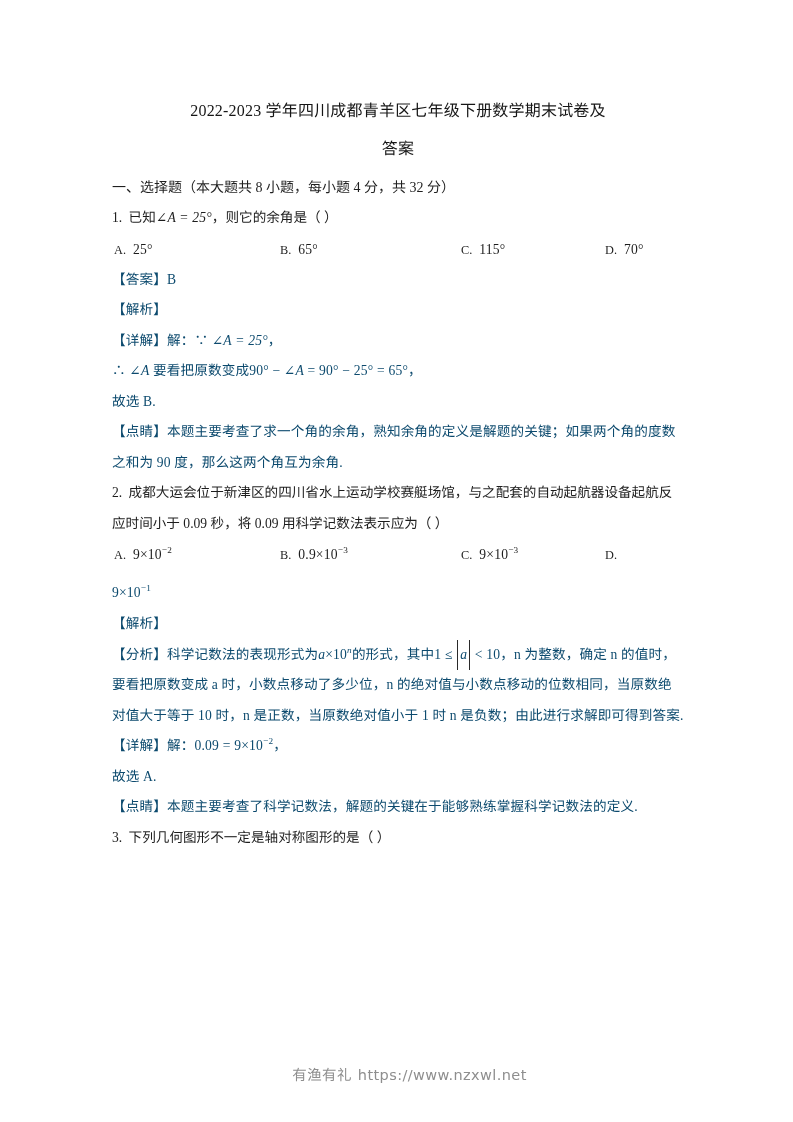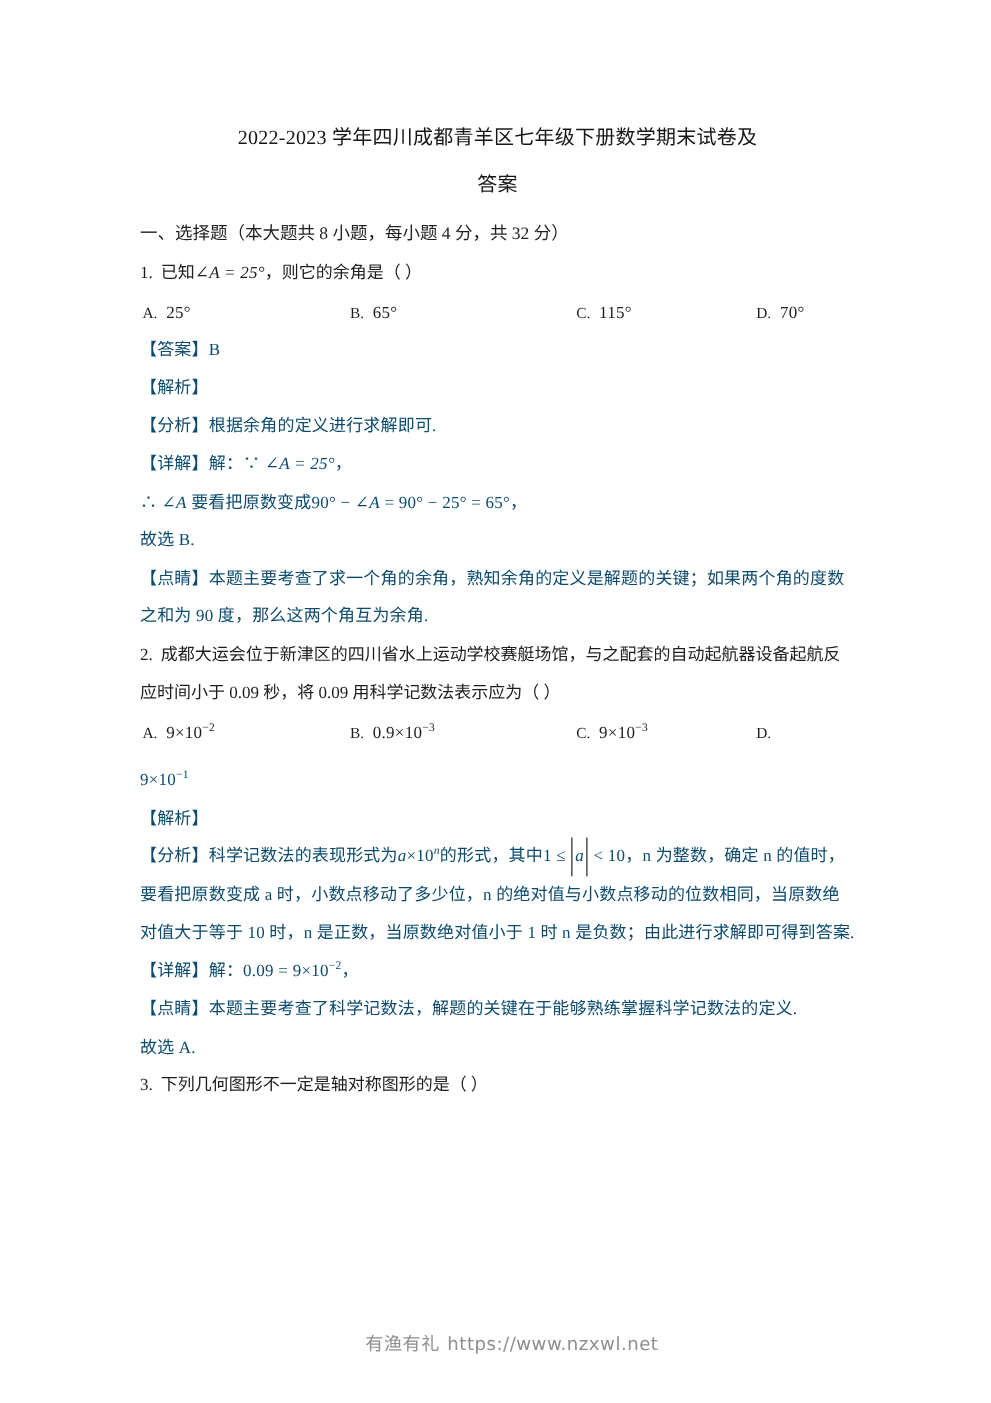--- a/index.html
+++ b/index.html
@@ -170,23 +170,20 @@
         <span class="lbl">D.</span><span class="mn">70°</span>
       </span>
     </div>
 
     <div class="line">
       <span class="tag">【答案】</span><span>B</span>
     </div>
 
     <div class="line">【解析】</div>
 
-    <div class="line">
-      <span class="tag">【分析】</span><span>根据余角的定义进行求解即可.</span>
-    </div>
 
     <div class="line">
       <span class="tag">【详解】</span><span>解：∵ </span><span class="m">∠<span class="m">A</span> = 25°</span><span>，</span>
     </div>
 
     <div class="line">
       <span>∴ </span><span class="m">∠<span class="m">A</span></span><span> 要看把原数变成</span><span class="mn">90° − ∠<span class="m">A</span> = 90° − 25° = 65°</span><span>，</span>
     </div>
 
     <div class="line">故选 B.</div>
@@ -223,25 +220,25 @@
     <div class="line">【解析】</div>
 
     <div class="line">
       <span class="tag">【分析】</span><span>科学记数法的表现形式为</span><span class="m">a<span class="mn">×10</span><sup>n</sup></span><span>的形式，其中</span><span class="mn">1 ≤ <span class="abs">a</span> &lt; 10</span><span>，n 为整数，确定 n 的值时，要看把原数变成 a 时，小数点移动了多少位，n 的绝对值与小数点移动的位数相同，当原数绝对值大于等于 10 时，n 是正数，当原数绝对值小于 1 时 n 是负数；由此进行求解即可得到答案.</span>
     </div>
 
     <div class="line">
       <span class="tag">【详解】</span><span>解：</span><span class="mn">0.09 = 9×10<sup>−2</sup></span><span>，</span>
     </div>
 
+    <div class="line">故选 A.</div>
+
     <div class="line">
       <span class="tag">【点睛】</span><span>本题主要考查了科学记数法，解题的关键在于能够熟练掌握科学记数法的定义.</span>
     </div>
-
-    <div class="line">故选 A.</div>
 
     <div class="q-stem">
       <span class="q-num">3.</span>
       <span>下列几何图形不一定是轴对称图形的是（      ）</span>
     </div>
 
   </div>
 
   <div class="footer">
     <span class="wm-brand">有渔有礼</span><span>https://www.nzxwl.net</span>

